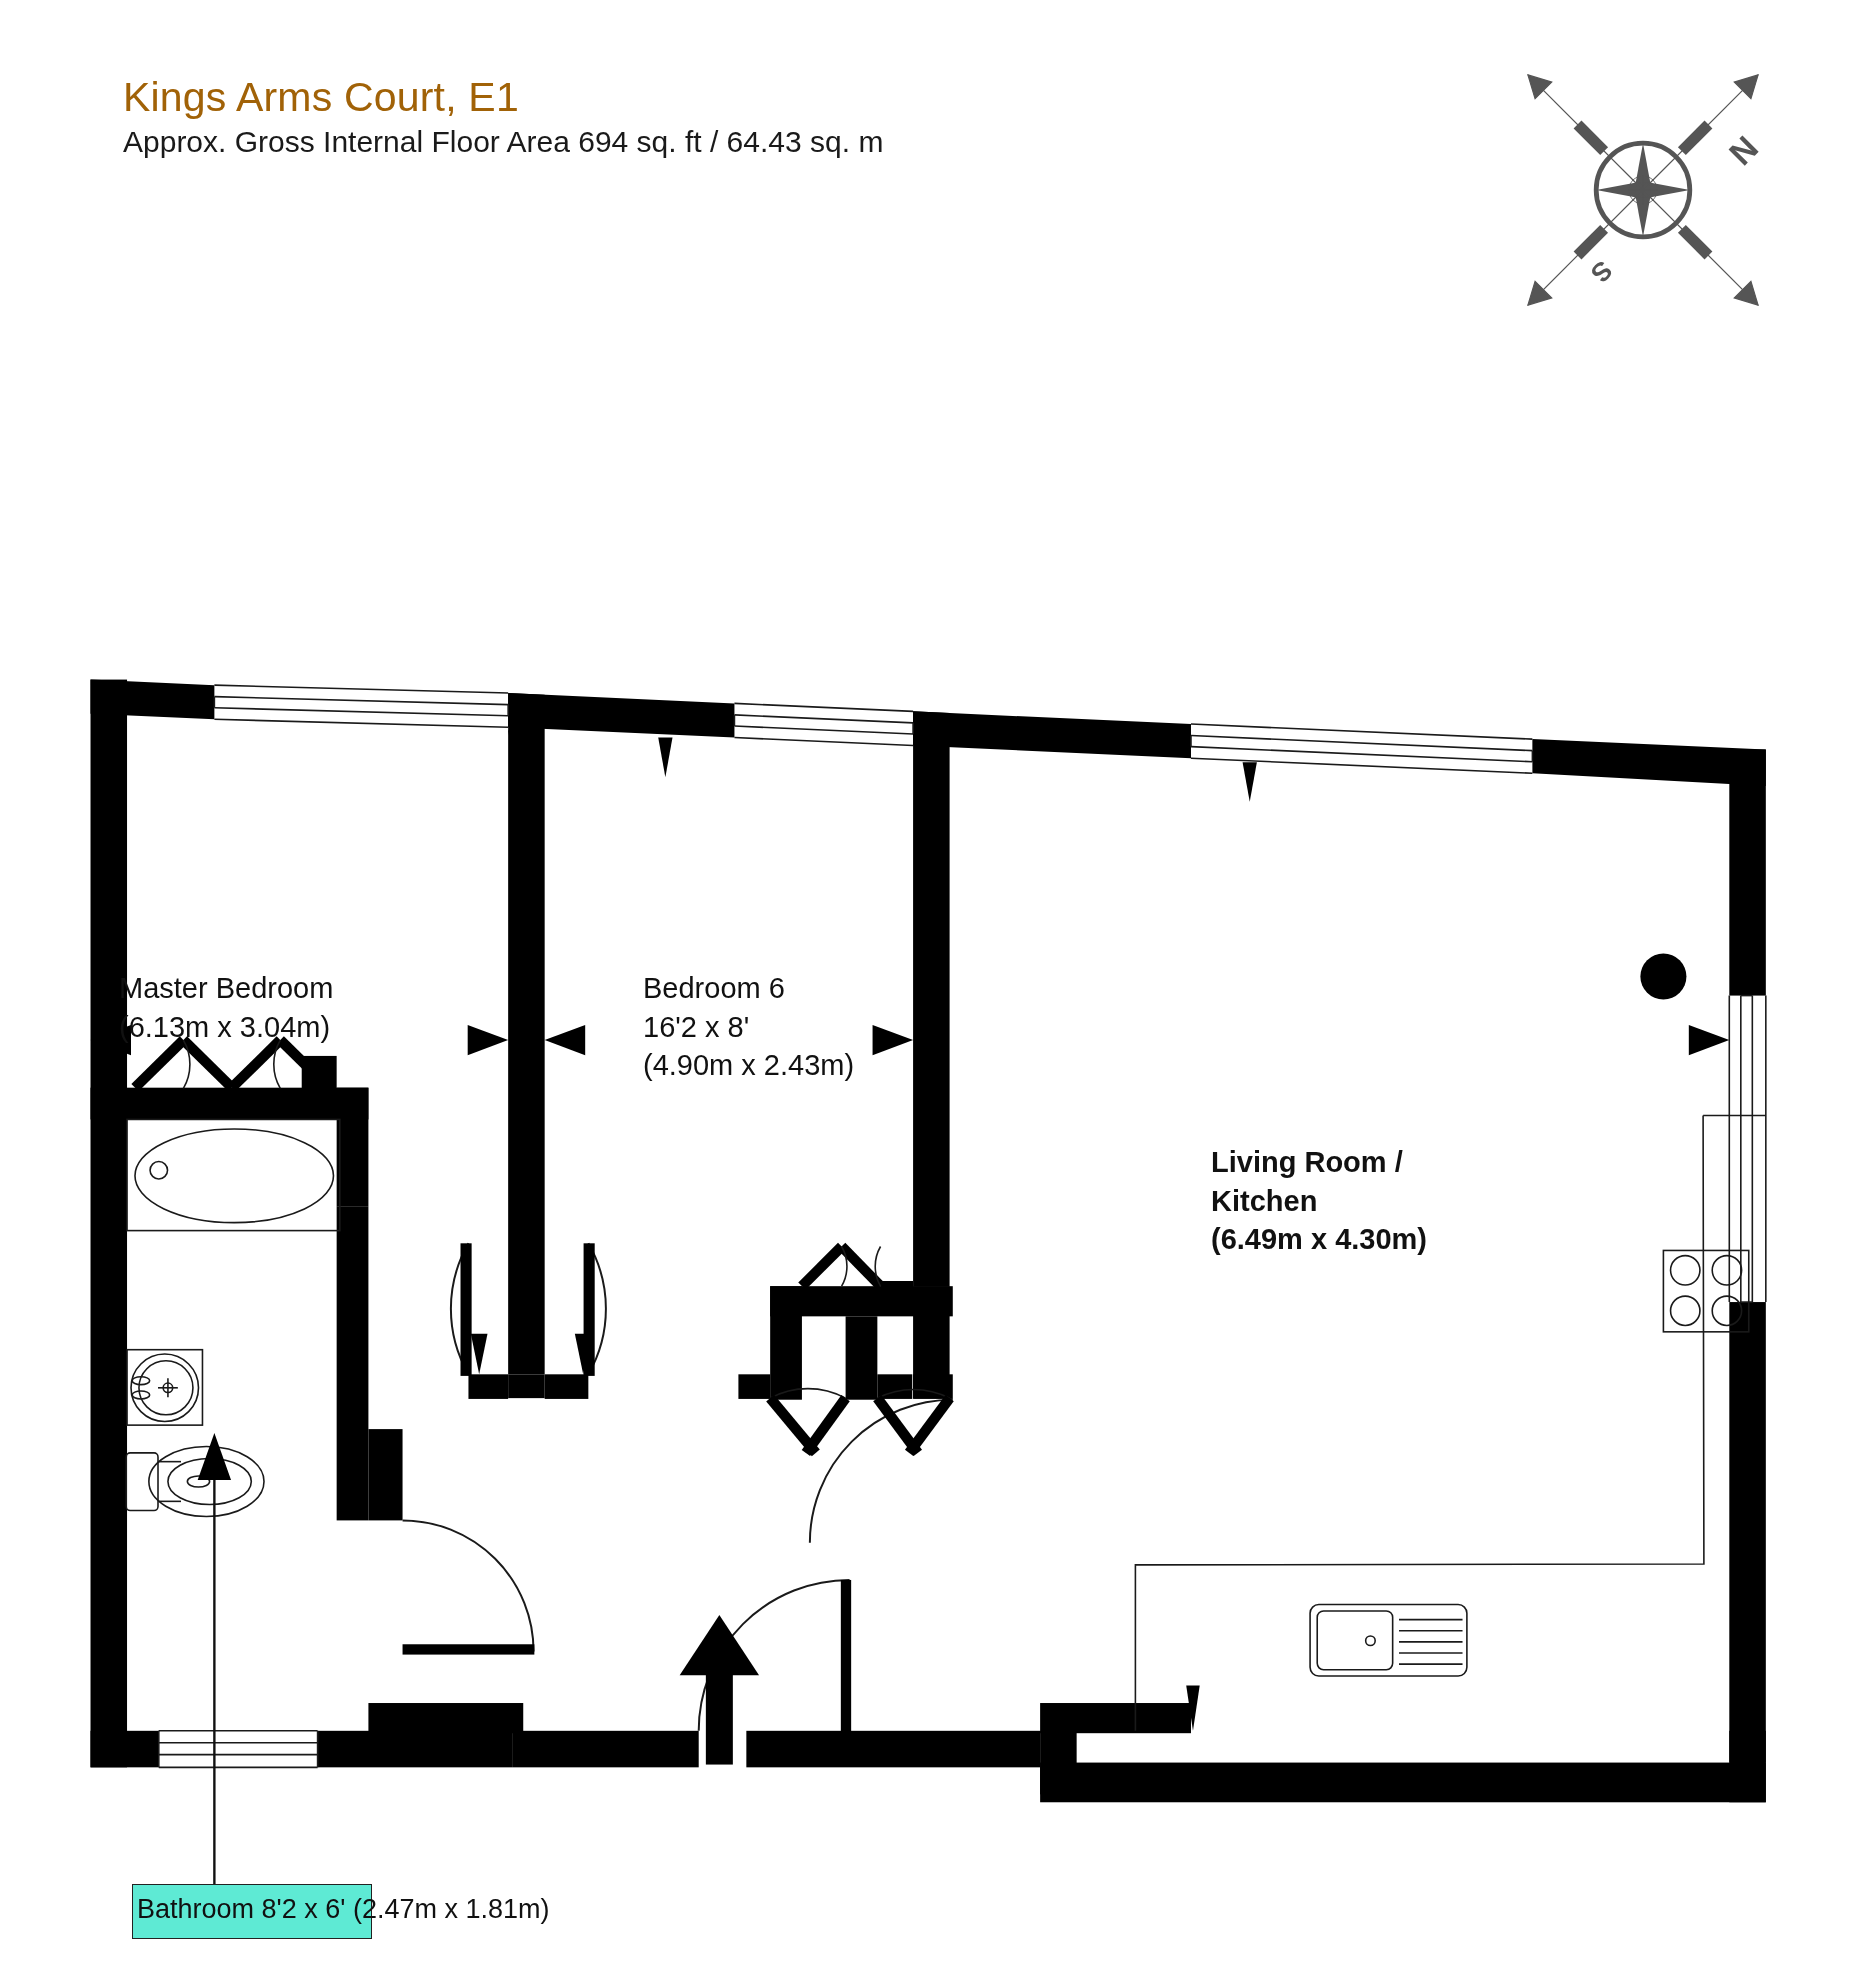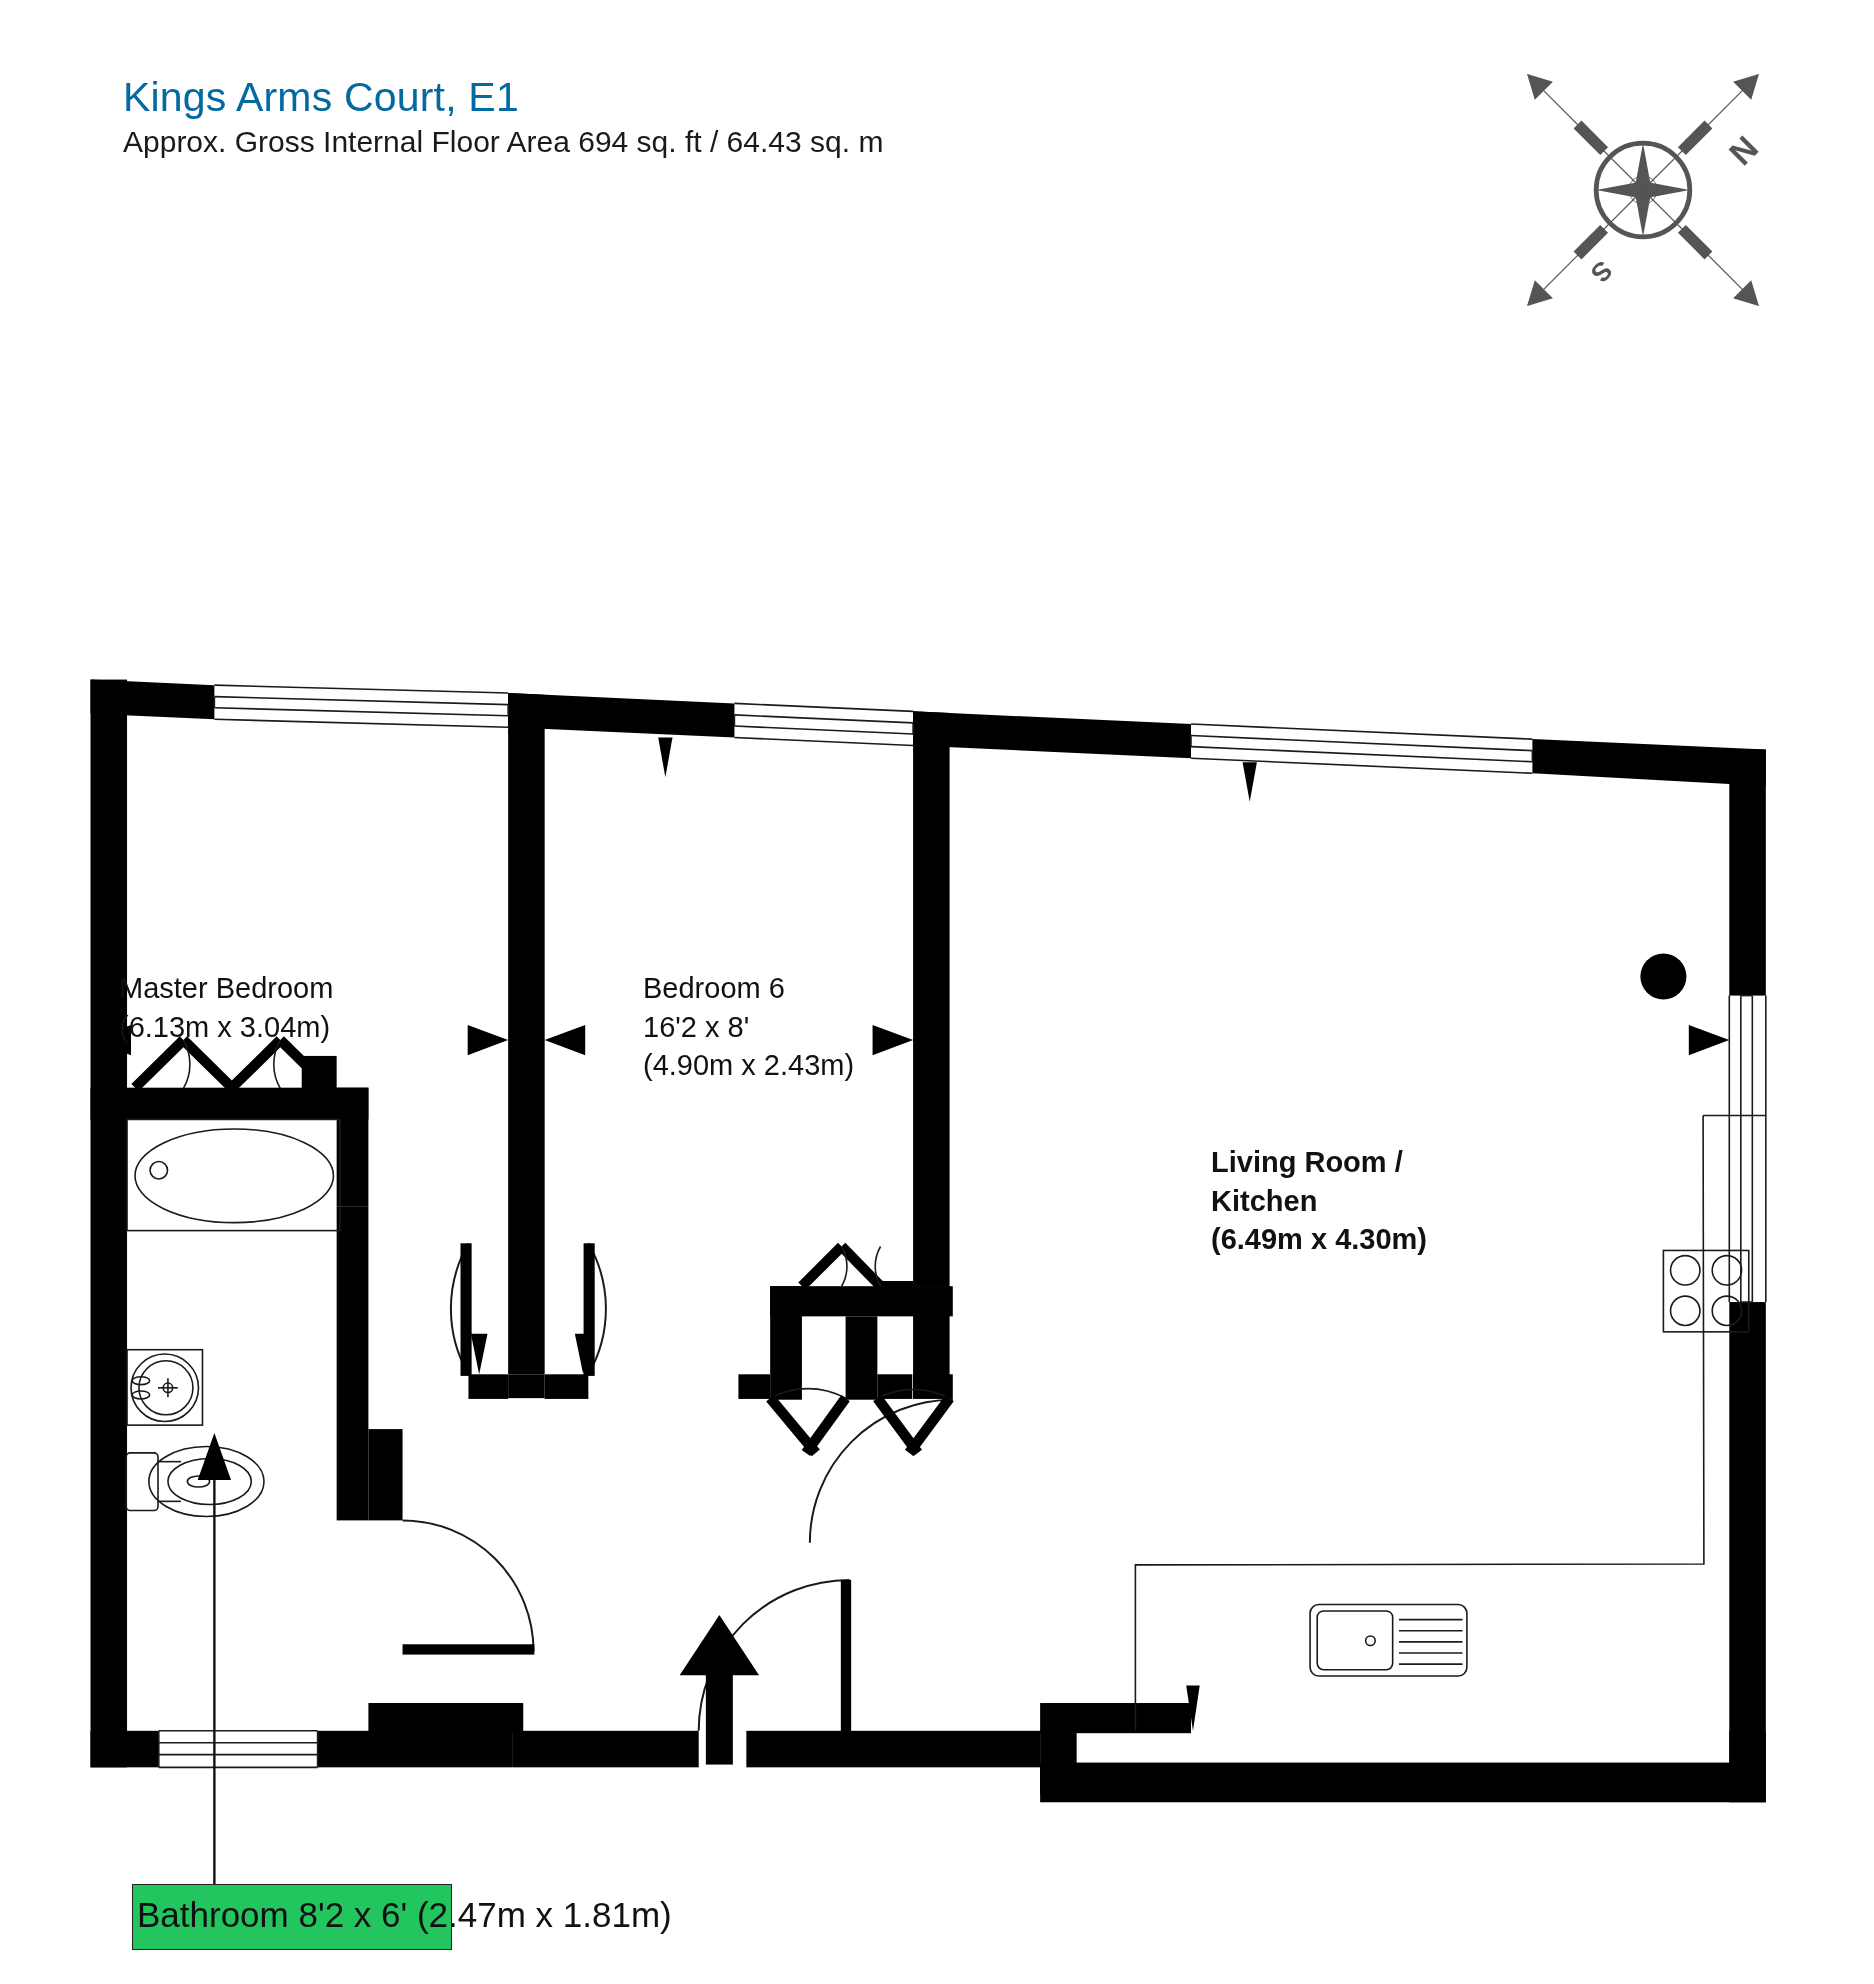--- a/index.html
+++ b/index.html
@@ -21,21 +21,21 @@
     position: absolute;
     left: 123px;
     top: 75px;
     width: 1270px;
   }
   #property-title {
     font-size: 41px;
     line-height: 1.1;
     font-weight: 400;
     letter-spacing: 0.2px;
-    color: #0369a1;
+    color: #a16207;
     margin: 0;
     white-space: nowrap;
   }
   #area-subtitle {
     font-size: 30px;
     line-height: 1.2;
     font-weight: 400;
     color: #1a1a1a;
     margin: 4px 0 0 0;
     white-space: nowrap;
@@ -75,26 +75,26 @@
 
   #label-master   { left: 119px;  top: 969px; width: 437px; }
   #label-bed2     { left: 643px; top: 969px; width: 437px; }
   #label-living   { left: 1211px; top: 1143px; width: 397px; font-weight: bold; }
 
   
   #label-bathroom {
     position: absolute;
     left: 132px;
     top: 1884px;
-    width: 320px;
+    width: 240px;
     padding: 7.1px 4px 10.3px 4px;
     border: 1.2px solid #222222;
-    background: #22c55e;
+    background: #5eead4;
     text-align: center;
-    font-size: 35px;
+    font-size: 27px;
     line-height: 1.33;
     color: #111111;
     white-space: nowrap;
     box-sizing: border-box;
   }
 </style>
 </head>
 <body>
 
 <div id="header">

